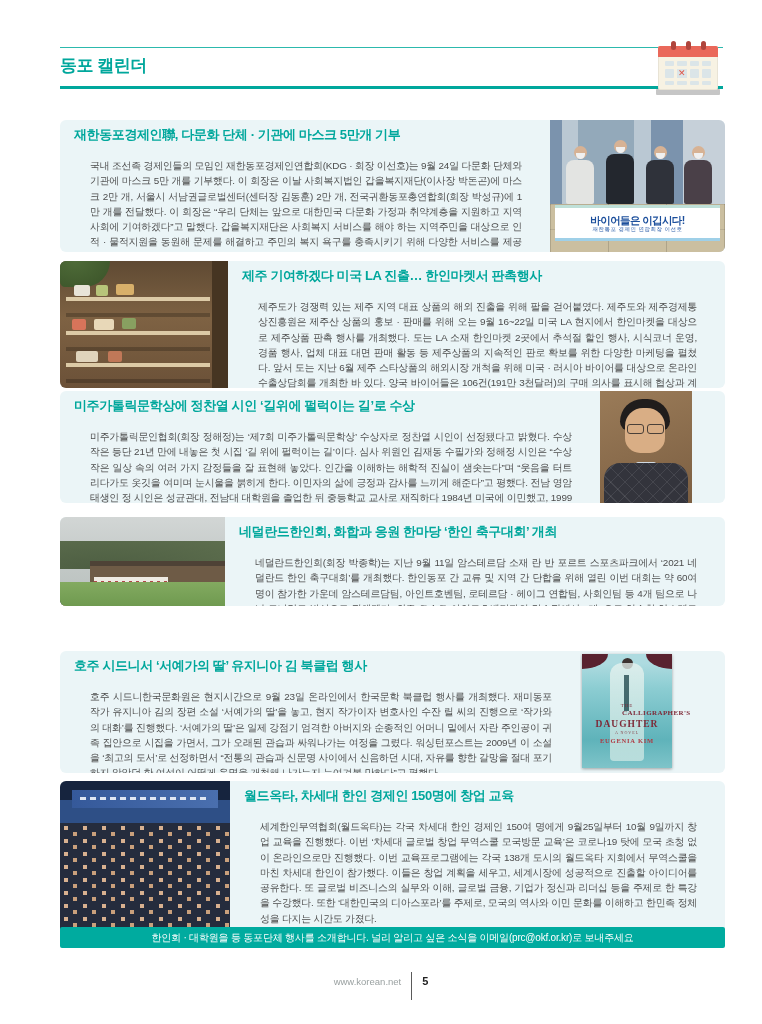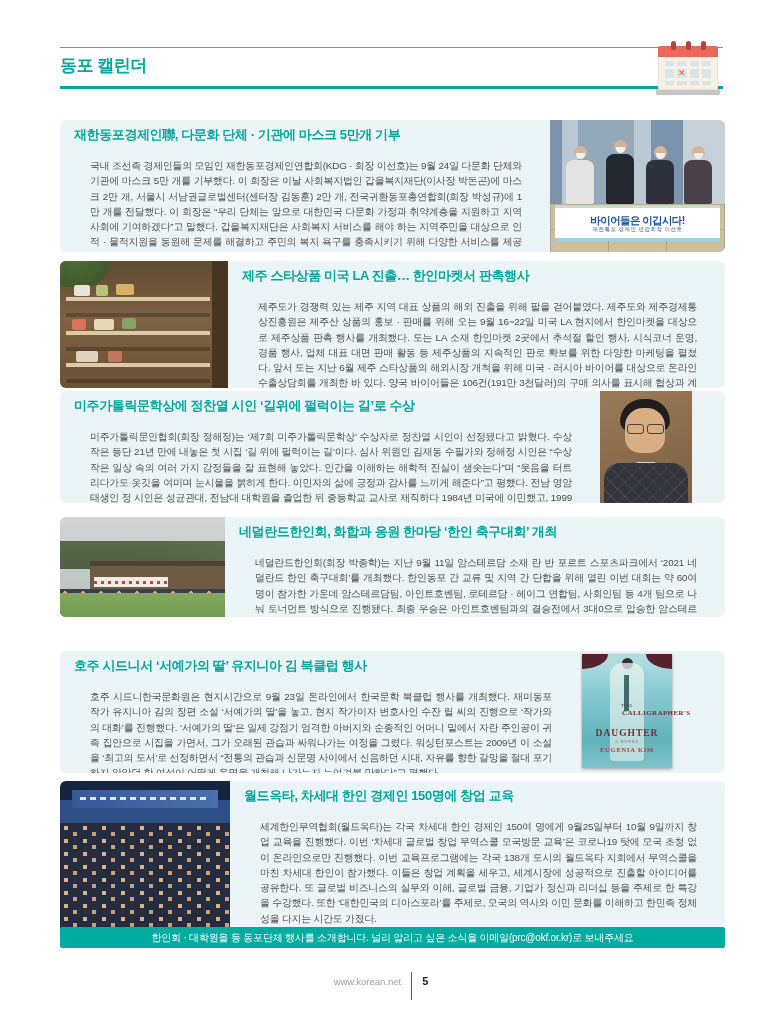--- a/index.html
+++ b/index.html
@@ -28,21 +28,21 @@
   .cal-ring{position:absolute;top:1px;width:5px;height:9px;background:#b0453c;border-radius:2.5px;}
   .cal-ring.r1{left:13px}.cal-ring.r2{left:28px}.cal-ring.r3{left:43px}
   .cal-grid{position:absolute;top:21px;left:7px;right:7px;bottom:10px;display:grid;
     grid-template-columns:repeat(4,1fr);grid-template-rows:repeat(3,1fr);gap:3px;}
   .cal-cell{background:#dbe5e8;border-radius:1px;}
   .cal-x{color:#e05548;font-size:9px;line-height:9px;text-align:center;font-weight:bold;background:#dbe5e8;}
   
   .card{position:absolute;left:60px;width:665px;background:var(--card);border-radius:6px;
     overflow:hidden;display:flex;}
   .c1{top:120px;height:132px}.c2{top:261px;height:127px}.c3{top:391px;height:112px}
-  .c4{top:517px;height:100px}.c5{top:651px;height:122px}.c6{top:781px;height:157px}
+  .c4{top:517px;height:89px}.c5{top:651px;height:122px}.c6{top:781px;height:157px}
   .txt{flex:1;padding:7px 12px 5px 14px;min-width:0;}
   .card-title{font-size:13px;line-height:15px;font-weight:bold;color:var(--accent);
     margin:0 0 3px;letter-spacing:-0.4px;}
   .card-body{font-size:9.9px;line-height:15.3px;color:var(--body-text);text-align:justify;
     letter-spacing:-0.2px;margin:16px;}
   .photo{position:relative;overflow:hidden;flex:none;}
   
   .p1{width:175px;}
   .p1-wall{position:absolute;inset:0;background:linear-gradient(90deg,#7b93ad 0 7%,#bac8d3 7% 16%,#93a9ba 16% 48%,#bac8d3 48% 58%,#7b93ad 58% 76%,#c6d0d9 76%);}
   .pp{position:absolute;bottom:48px;width:28px;}
@@ -108,21 +108,21 @@
   .p5-book::before{left:0;border-radius:0 0 100% 0;}
   .p5-book::after{right:0;border-radius:0 0 0 100%;}
   .p5-fig{position:absolute;top:9px;left:28px;width:34px;height:98px;border-radius:12px 12px 4px 4px;
     background:linear-gradient(#eaf4f0,#cfe8e4);opacity:.75;}
   .p5-fig::after{content:"";position:absolute;top:12px;left:14px;width:5px;height:36px;background:#2e4a4e;}
   .p5-head{position:absolute;top:4px;left:40px;width:11px;height:11px;border-radius:50%;background:#3c3230;}
   .p5-txt{position:absolute;left:0;top:48px;width:90px;text-align:center;color:#7e2a38;
     font-family:"Liberation Serif","DejaVu Serif",serif;}
   .p5-l1{font-size:5px;line-height:7px;letter-spacing:1px;}
   .p5-l2{font-size:7px;line-height:9px;letter-spacing:.4px;font-weight:bold;padding-left:40px;}
-  .p5-l3{font-size:9.5px;line-height:12px;letter-spacing:1px;font-weight:bold;margin-top:9px;}
+  .p5-l3{font-size:9.5px;line-height:12px;letter-spacing:1px;font-weight:bold;}
   .p5-l4{font-size:4px;line-height:6px;letter-spacing:1px;color:#8a4a50;}
   .p5-l5{font-size:6.5px;line-height:10px;letter-spacing:.8px;color:#b03a42;font-weight:bold;}
   
   .p6{width:170px;background:linear-gradient(180deg,#16243e 0 12%,#2e4f86 12% 30%,#1c2840 30%);}
   .p6-ban{position:absolute;top:9px;left:12px;right:12px;height:18px;background:linear-gradient(90deg,#35599a,#4a6fae);}
   .p6-ban::after{content:"";position:absolute;left:8px;right:8px;top:7px;height:3px;
     background:repeating-linear-gradient(90deg,#dfe6f2 0 6px,transparent 6px 10px);}
   .p6-crowd{position:absolute;top:42px;bottom:0;left:0;right:0;background-color:#252c3d;
     background-image:radial-gradient(circle 2.5px at 6px 5px,#d8b190 90%,transparent),
                      radial-gradient(circle 2.5px at 15px 11px,#c9a07c 90%,transparent);
@@ -207,21 +207,21 @@
     <div class="p2-pr pr1"></div>
       <div class="p2-pr pr2"></div>
       <div class="p2-pr pr3"></div>
       <div class="p2-pr pr4"></div>
     <div class="p2-pr pr5"></div>
       <div class="p2-pr pr6"></div>
       <div class="p2-pr pr7"></div>
       <div class="p2-pr pr8"></div>
   </div>
   <div class="txt">
-    <h2 class="card-title">제주 스타상품 미국 LA 진출… 한인마켓서 판촉행사</h2>
+    <h2 class="card-title">제주 기여하겠다 미국 LA 진출… 한인마켓서 판촉행사</h2>
     <p class="card-body">제주도가 경쟁력 있는 제주 지역 대표 상품의 해외 진출을 위해 팔을 걷어붙였다. 제주도와 제주경제통상진흥원은 제주산 상품의 홍보 · 판매를 위해 오는 9월 16~22일 미국 LA 현지에서 한인마켓을 대상으로 제주상품 판촉 행사를 개최했다. 도는 LA 소재 한인마켓 2곳에서 추석절 할인 행사, 시식코너 운영, 경품 행사, 업체 대표 대면 판매 활동 등 제주상품의 지속적인 판로 확보를 위한 다양한 마케팅을 펼쳤다. 앞서 도는 지난 6월 제주 스타상품의 해외시장 개척을 위해 미국 · 러시아 바이어를 대상으로 온라인 수출상담회를 개최한 바 있다. 양국 바이어들은 106건(191만 3천달러)의 구매 의사를 표시해 협상과 계약 등이 진행되고 있다.</p>
   </div>
 </section>
 
 <section class="card c3">
   <div class="txt">
     <h2 class="card-title">미주가톨릭문학상에 정찬열 시인 ‘길위에 펄럭이는 길’로 수상</h2>
     <p class="card-body">미주가톨릭문인협회(회장 정해정)는 ‘제7회 미주가톨릭문학상’ 수상자로 정찬열 시인이 선정됐다고 밝혔다. 수상작은 등단 21년 만에 내놓은 첫 시집 ‘길 위에 펄럭이는 길’이다. 심사 위원인 김재동 수필가와 정해정 시인은 “수상작은 일상 속의 여러 가지 감정들을 잘 표현해 놓았다. 인간을 이해하는 해학적 진실이 샘솟는다”며 “웃음을 터트리다가도 옷깃을 여미며 눈시울을 붉히게 한다. 이민자의 삶에 긍정과 감사를 느끼게 해준다”고 평했다. 전남 영암 태생인 정 시인은 성균관대, 전남대 대학원을 졸업한 뒤 중등학교 교사로 재직하다 1984년 미국에 이민했고, 1999년 미주 중앙일보 신춘문예 시 ‘마중’으로 등단했다.</p>
   </div>
   <div class="photo p3">

